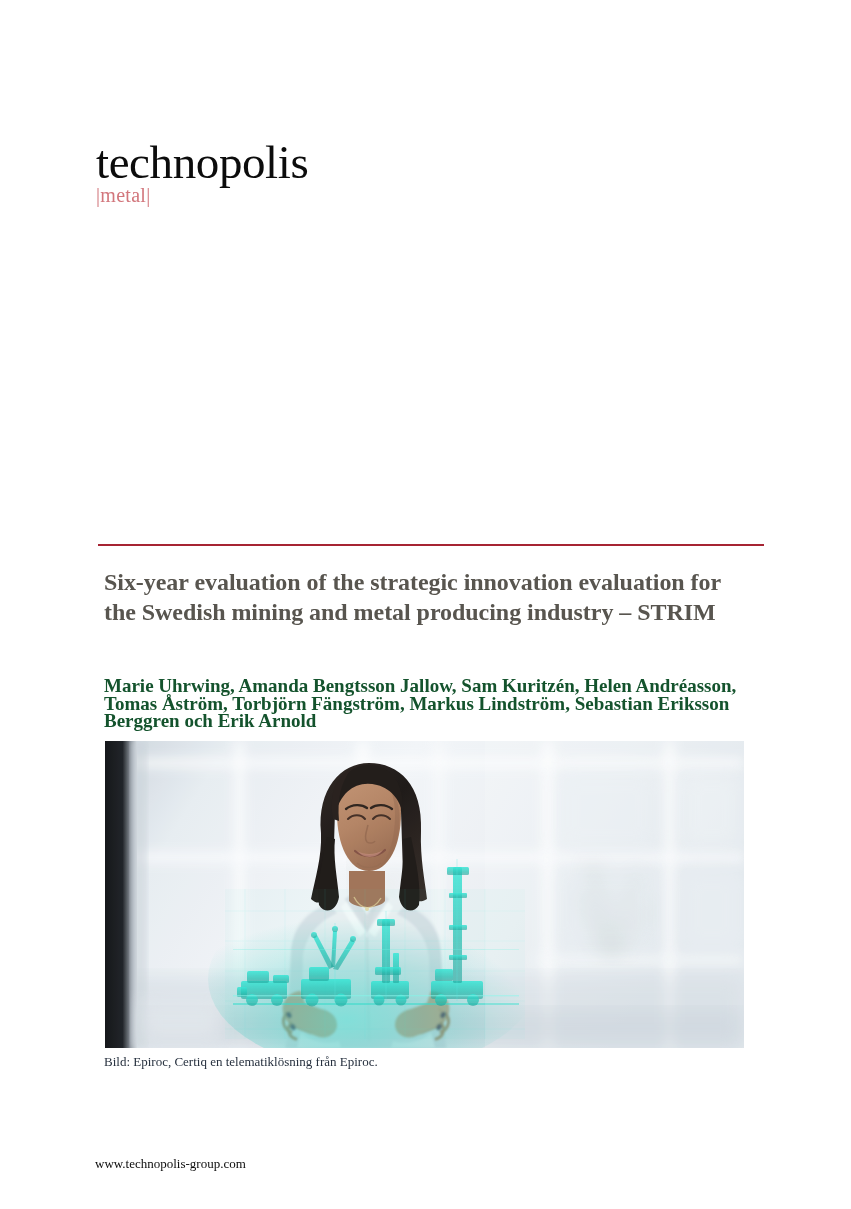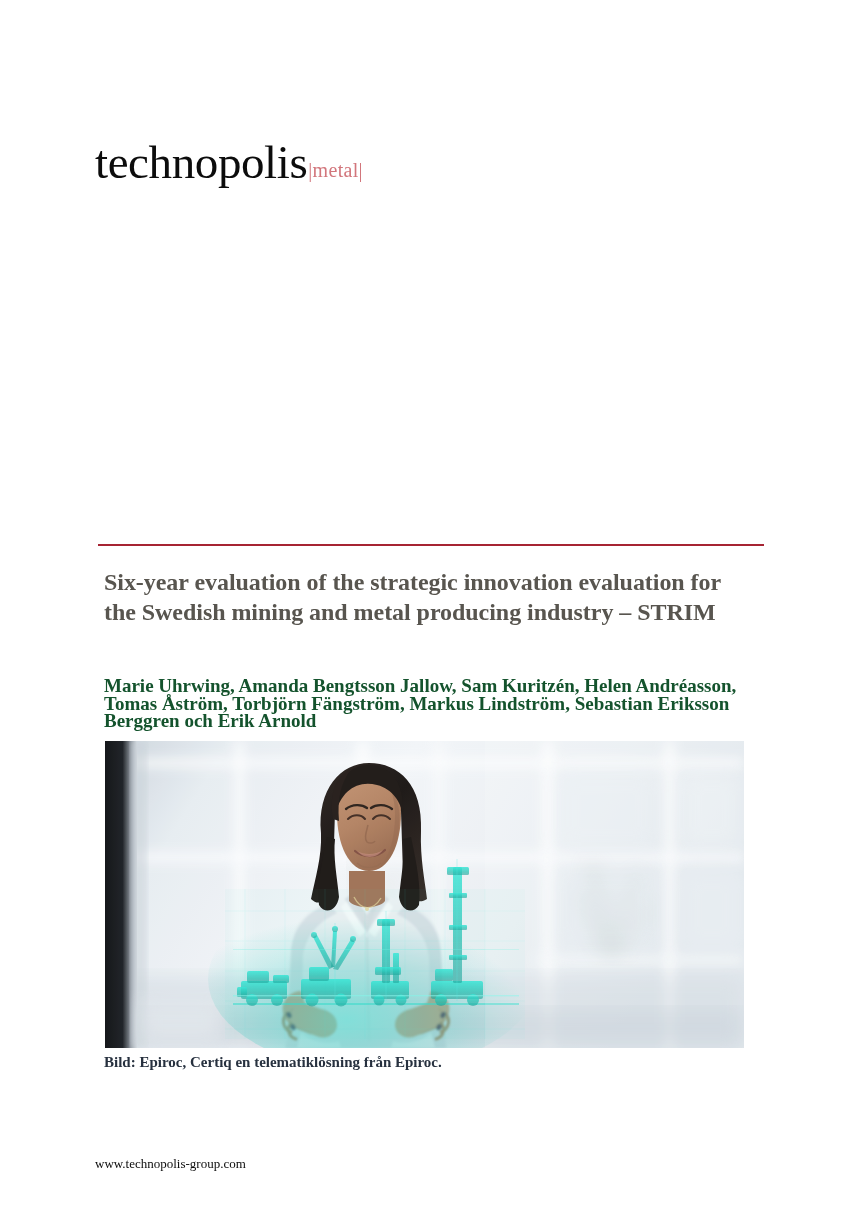--- a/index.html
+++ b/index.html
@@ -20,20 +20,21 @@
   }
 
   
   .logo {
     position: absolute;
     left: 95px;
     top: 139px;
     display: flex;
     align-items: baseline;
     white-space: nowrap;
+    flex-direction: column;
   }
   .logo-word {
     font-family: "Liberation Serif", "DejaVu Serif", serif;
     font-size: 47px;
     line-height: 1;
     color: #0c0c0c;
     letter-spacing: -0.4px;
   }
   .logo-group {
     font-family: "Liberation Serif", "DejaVu Serif", serif;
@@ -107,25 +108,24 @@
     overflow: hidden;
     background: #dfe4e9;
   }
   .photo svg { display: block; width: 100%; height: 100%; }
 
   
   .caption {
     position: absolute;
     left: 104px;
     top: 1053px;
-    font-size: 15px;
+    font-size: 13px;
     line-height: 18px;
     color: #27313f;
     margin: 0;
-    font-weight: bold;
   }
 
   
   .footer-url {
     position: absolute;
     left: 95px;
     top: 1155px;
     font-size: 13px;
     line-height: 18px;
     color: #0c0c0c;

